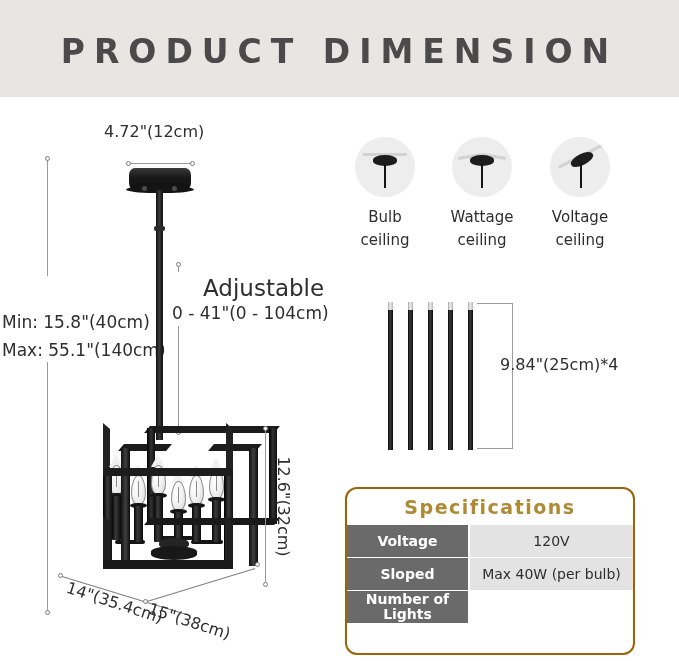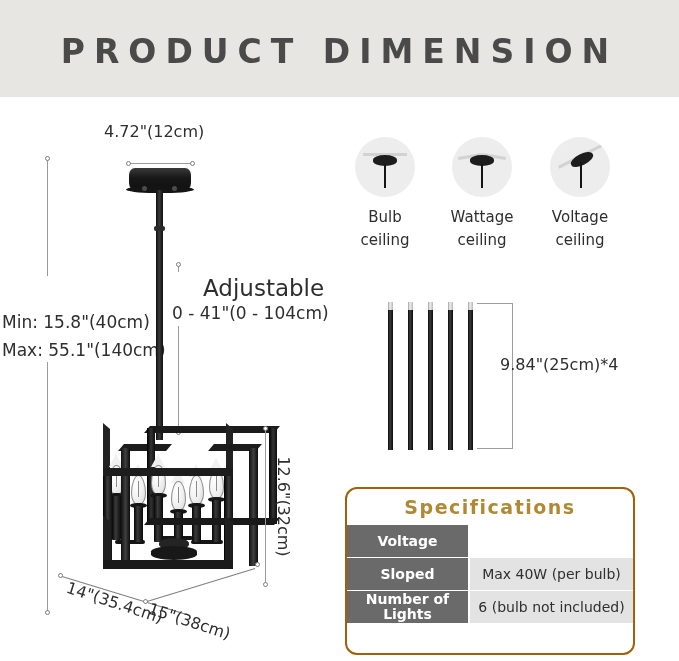--- a/index.html
+++ b/index.html
@@ -374,24 +374,24 @@
     <div class="brk" style="left:512px;top:303px;width:1px;height:145px;"></div>
     <div class="brk" style="left:477px;top:448px;width:36px;height:1px;"></div>
   </div>
   <div class="dimtext" id="lbl-rods">9.84"(25cm)*4</div>
 
   <div id="spec-box">
     <div id="spec-title">Specifications</div>
 
     <div class="spec-row">
       <div class="spec-k">Voltage</div>
+      <div class="spec-v">120V</div>
     </div>
     <div class="spec-row">
       <div class="spec-k">Sloped</div>
       <div class="spec-v">Max 40W (per bulb)</div>
     </div>
     <div class="spec-row">
       <div class="spec-k">Number of Lights</div>
-      <div class="spec-v">6 (bulb not included)</div>
     </div>
   </div>
 
 </div>
 
 </body></html>

